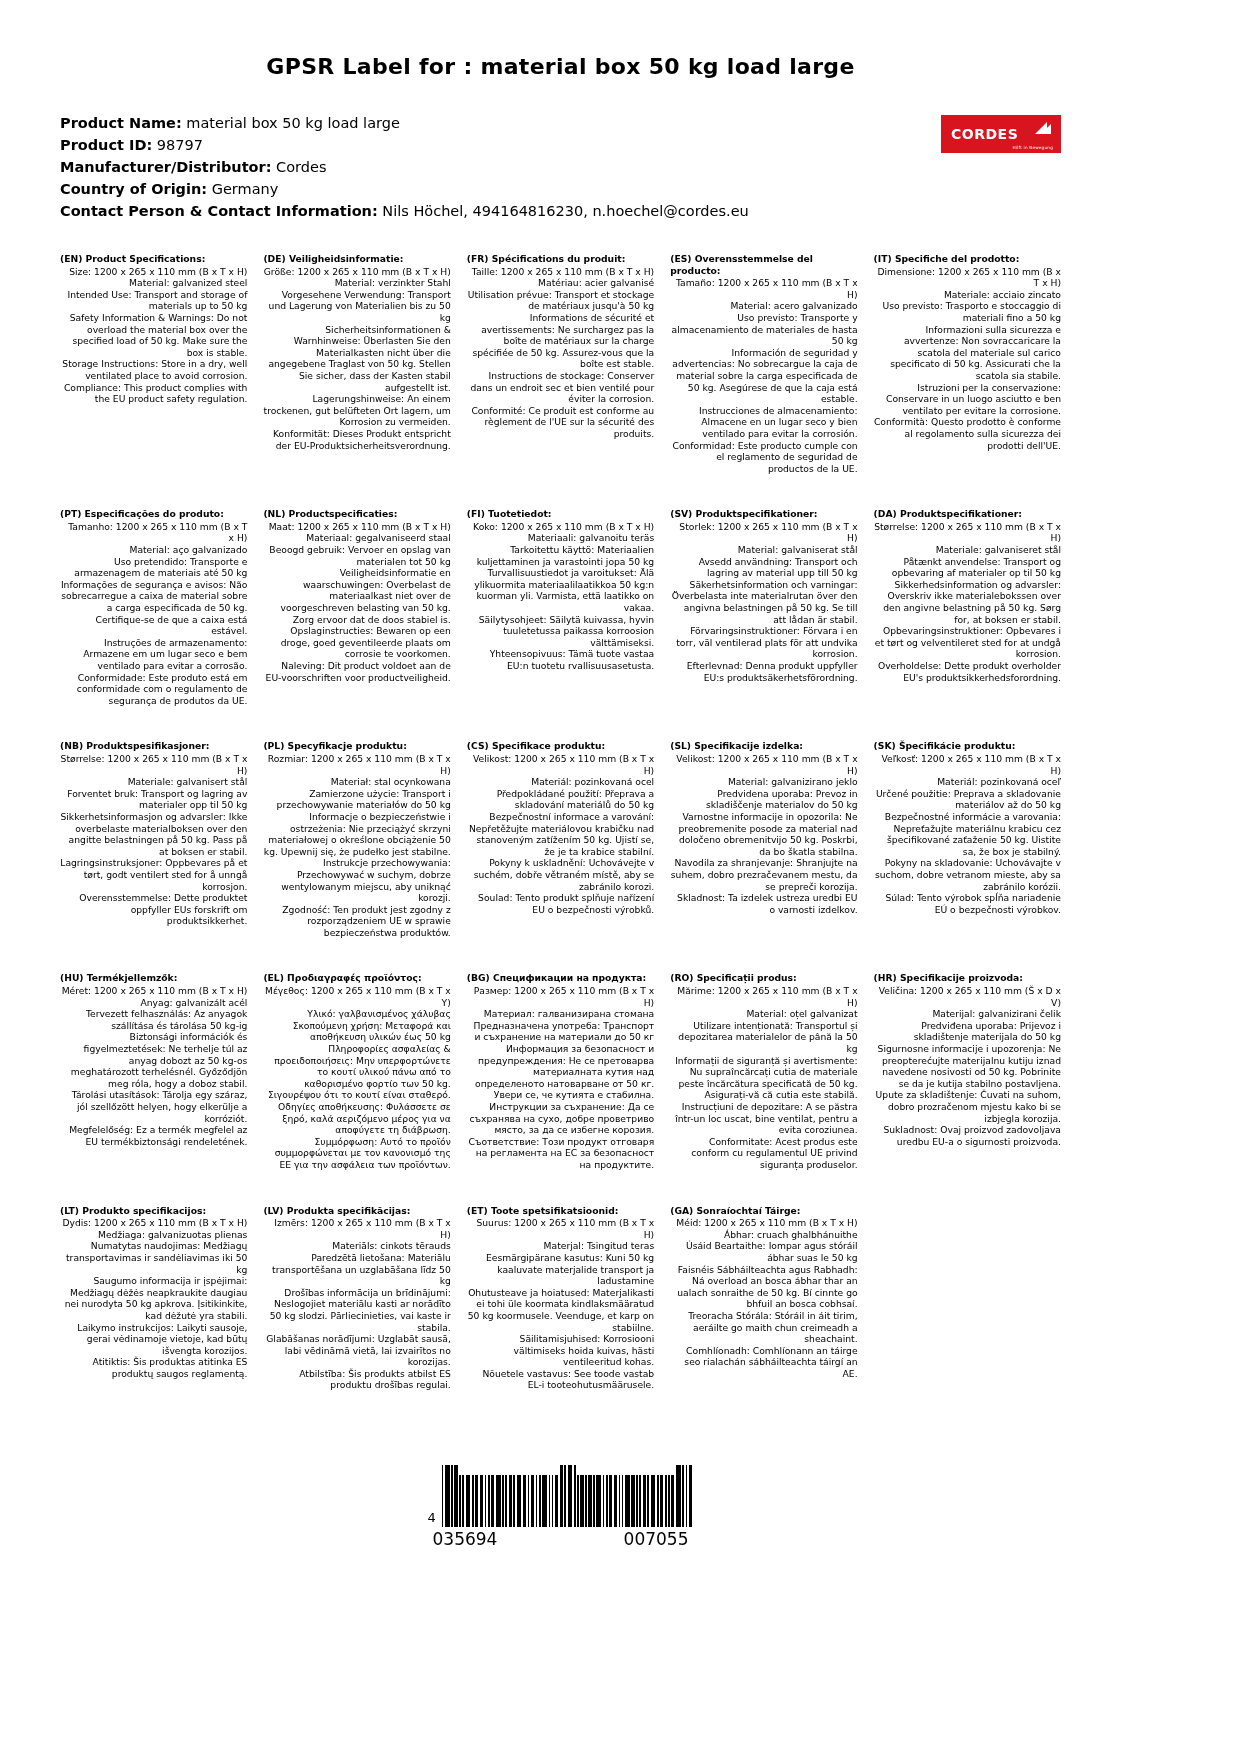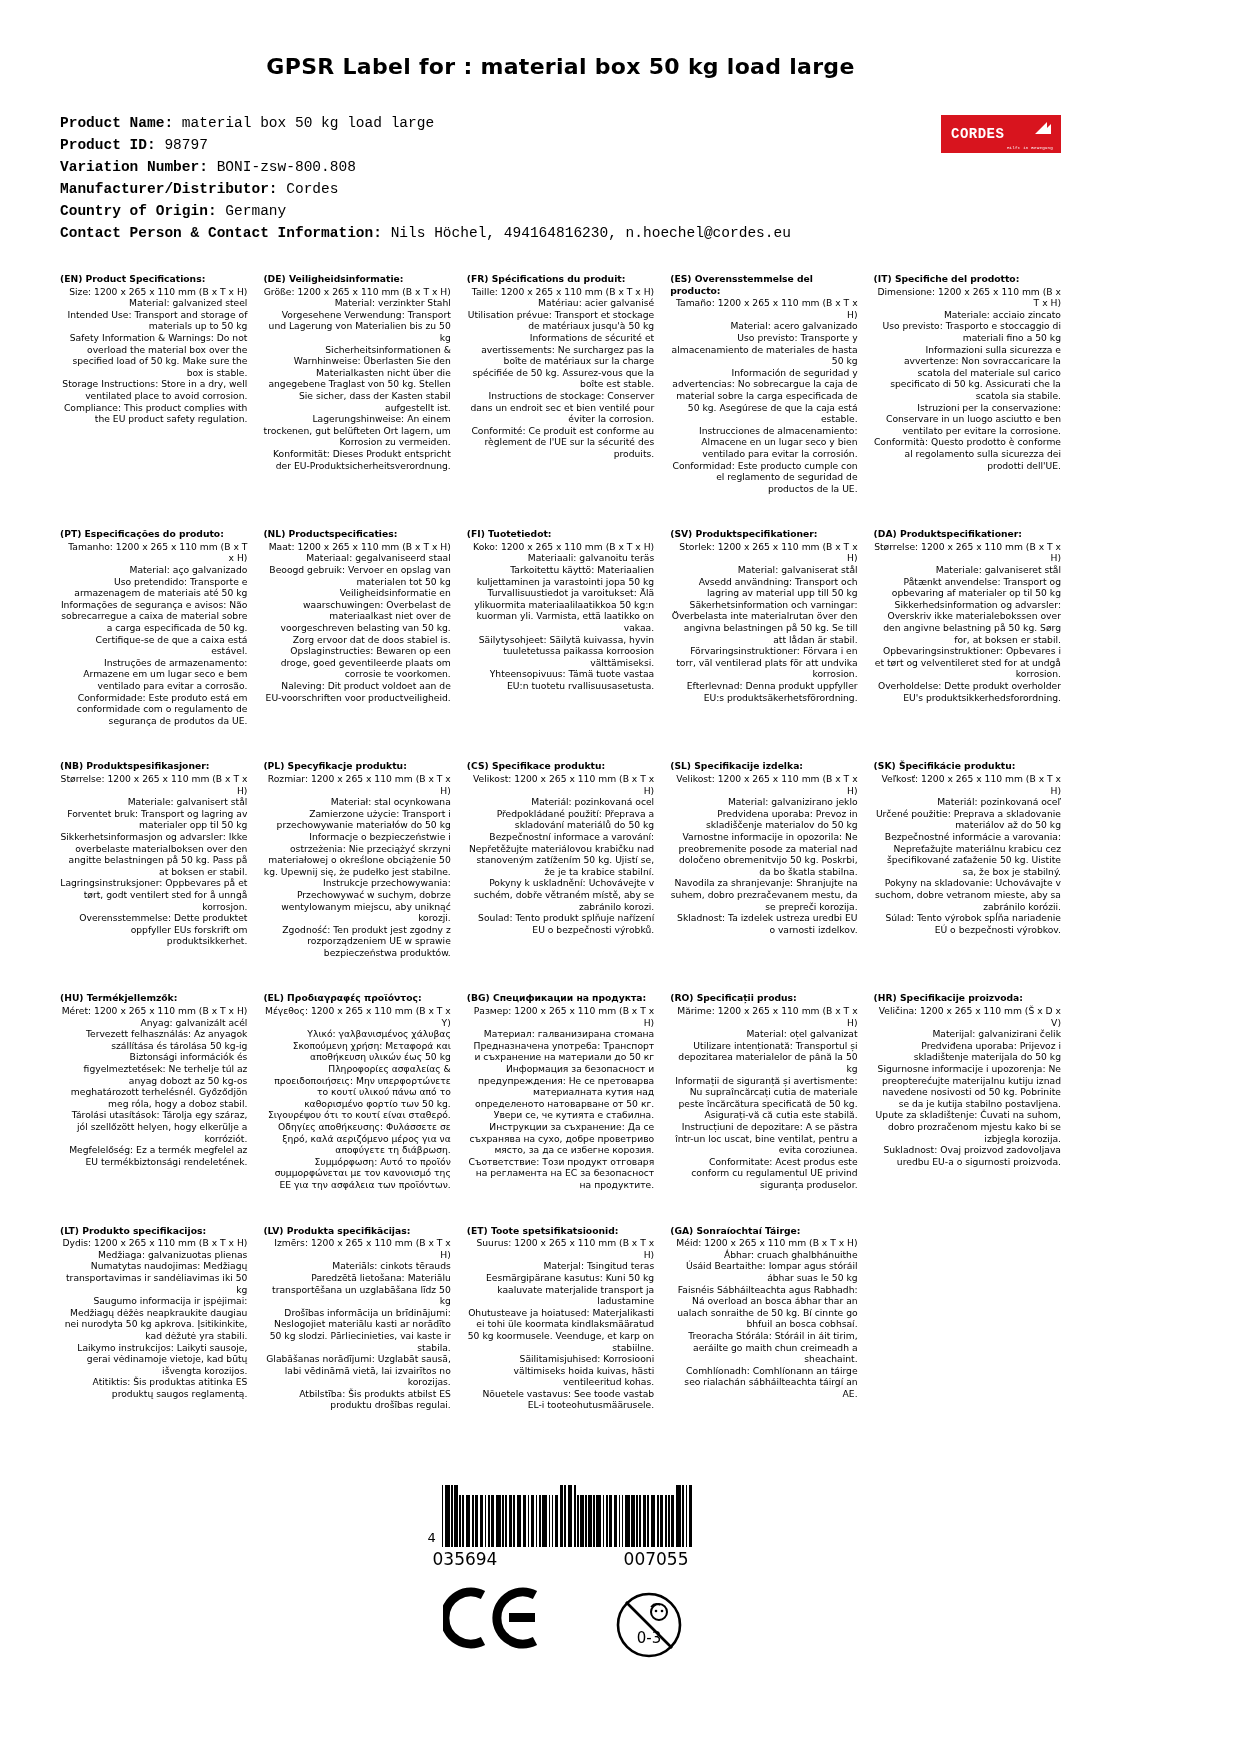--- a/index.html
+++ b/index.html
@@ -23,21 +23,20 @@
   .doc-title {
     text-align: center;
     font-size: 22px;
     font-weight: bold;
     letter-spacing: 0.3px;
     margin: 10px 0 34px 0;
   }
   .header-area {
     position: relative;
     min-height: 110px;
-    font-family: Liberation Mono, monospace;
   }
   .meta-line {
     font-size: 14.5px;
     line-height: 20px;
     margin-bottom: 2px;
   }
   .meta-label {
     font-weight: bold;
   }
   .meta-value {
@@ -170,24 +169,20 @@
 
     <div class="meta-line">
       <span class="meta-label">Product Name:</span>
       <span class="meta-value">material box 50 kg load large</span>
     </div>
     <div class="meta-line">
       <span class="meta-label">Product ID:</span>
       <span class="meta-value">98797</span>
     </div>
     <div class="meta-line">
-      <span class="meta-label">Variation Number:</span>
-      <span class="meta-value">BONI-zsw-800.808</span>
-    </div>
-    <div class="meta-line">
       <span class="meta-label">Manufacturer/Distributor:</span>
       <span class="meta-value">Cordes</span>
     </div>
     <div class="meta-line">
       <span class="meta-label">Country of Origin:</span>
       <span class="meta-value">Germany</span>
     </div>
     <div class="meta-line">
       <span class="meta-label">Contact Person &amp; Contact Information:</span>
       <span class="meta-value">Nils Höchel, 494164816230, n.hoechel@cordes.eu</span>
@@ -491,36 +486,16 @@
           <span style="width: 1.6px; height: 62px;"></span>
           <span style="width: 1.6px; height: 62px;"></span>
           <span style="width: 3.2px; height: 62px;"></span>
         </div>
     </div>
     <div class="barcode-numbers">
       <span>035694</span>
       <span>007055</span>
     </div>
 
-    <div class="marks-row">
-      <div class="ce-mark">
-        <svg width="100" height="62" viewBox="0 0 100 62">
-          <path d="M40 8 A26 26 0 1 0 40 54" fill="none" stroke="#000" stroke-width="9"></path>
-          <path d="M92 8 A26 26 0 1 0 92 54" fill="none" stroke="#000" stroke-width="9"></path>
-          <rect x="66" y="26" width="26" height="9" fill="#000"></rect>
-        </svg>
-      </div>
-      <div class="age-mark">
-        <svg width="68" height="68" viewBox="0 0 68 68">
-          <circle cx="34" cy="34" r="31" fill="none" stroke="#000" stroke-width="2.6"></circle>
-          <line x1="11" y1="11" x2="57" y2="57" stroke="#000" stroke-width="2.6"></line>
-          <circle cx="44" cy="21" r="8" fill="none" stroke="#000" stroke-width="2"></circle>
-          <circle cx="41" cy="20" r="1.3" fill="#000"></circle>
-          <circle cx="47" cy="20" r="1.3" fill="#000"></circle>
-          <path d="M36 16 q4 -5 9 -2" fill="none" stroke="#000" stroke-width="1.6"></path>
-          <text x="34" y="52" font-size="15" font-family="DejaVu Sans, sans-serif" text-anchor="middle" fill="#000">0-3</text>
-        </svg>
-      </div>
-    </div>
 
   </div>
 
 </div>
 
 </body></html>

